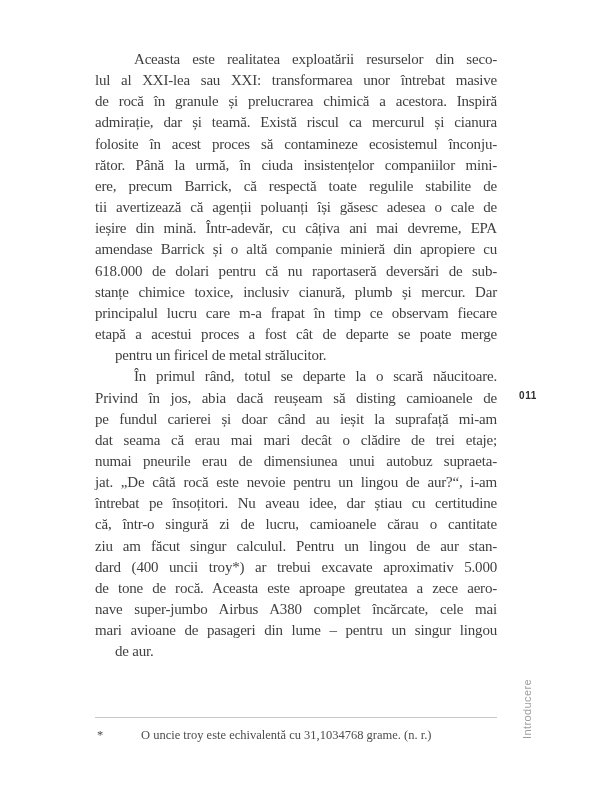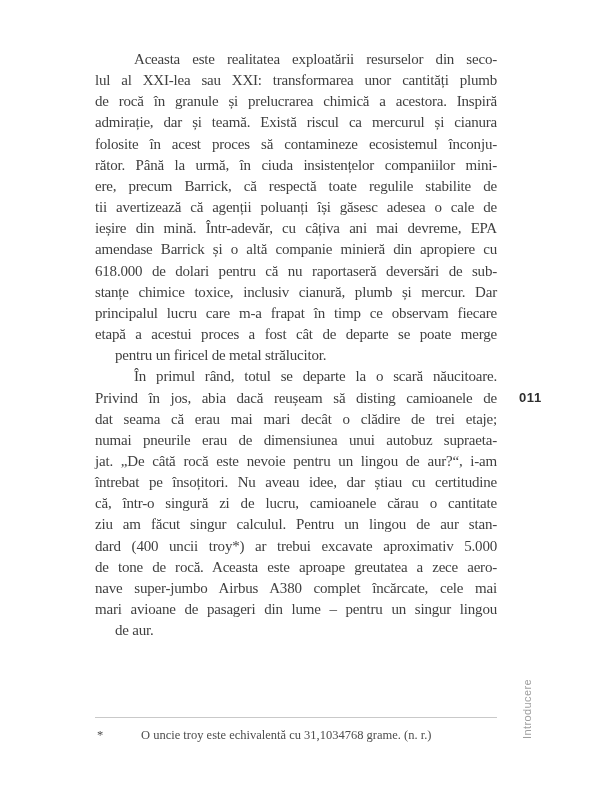--- a/index.html
+++ b/index.html
@@ -36,21 +36,21 @@
     text-align: justify;
     text-align-last: justify;
     min-height: 21.15px;
   }
   .line.first { text-indent: 39px; }
   .line.last { text-align-last: left; margin-left: 20px; }
   .page-number {
     position: absolute;
     left: 519px; top: 390px;
     font-family: "Liberation Sans", sans-serif;
-    font-size: 13px;
+    font-size: 10px;
     font-weight: 700;
     letter-spacing: 0.6px;
     color: var(--page_number);
   }
   .side-label {
     position: absolute;
     left: 527px; top: 709px;
     transform: translate(-50%, -50%) rotate(-90deg);
     font-family: "Liberation Sans", sans-serif;
     font-size: 11px;
@@ -79,38 +79,39 @@
   }
 </style>
 </head>
 <body>
 
 <div class="page">
 
   <div class="text-block">
       <div class="paragraph">
         <div class="line first">Aceasta este realitatea exploatării resurselor din seco-</div>
-        <div class="line">lul al XXI-lea sau XXI: transformarea unor cantități plumb</div>
+        <div class="line">lul al XXI-lea sau XXI: transformarea unor întrebat masive</div>
         <div class="line">de rocă în granule și prelucrarea chimică a acestora. Inspiră</div>
         <div class="line">admirație, dar și teamă. Există riscul ca mercurul și cianura</div>
         <div class="line">folosite în acest proces să contamineze ecosistemul înconju-</div>
         <div class="line">rător. Până la urmă, în ciuda insistențelor companiilor mini-</div>
         <div class="line">ere, precum Barrick, că respectă toate regulile stabilite de</div>
         <div class="line">tii avertizează că agenții poluanți își găsesc adesea o cale de</div>
         <div class="line">ieșire din mină. Într-adevăr, cu câțiva ani mai devreme, EPA</div>
         <div class="line">amendase Barrick și o altă companie minieră din apropiere cu</div>
         <div class="line">618.000 de dolari pentru că nu raportaseră deversări de sub-</div>
         <div class="line">stanțe chimice toxice, inclusiv cianură, plumb și mercur. Dar</div>
         <div class="line">principalul lucru care m-a frapat în timp ce observam fiecare</div>
         <div class="line">etapă a acestui proces a fost cât de departe se poate merge</div>
         <div class="line last">pentru un firicel de metal strălucitor.</div>
       </div>
       <div class="paragraph">
         <div class="line first">În primul rând, totul se departe la o scară năucitoare.</div>
         <div class="line">Privind în jos, abia dacă reușeam să disting camioanele de</div>
+        <div class="line">pe fundul carierei și doar când au ieșit la suprafață mi-am</div>
         <div class="line">dat seama că erau mai mari decât o clădire de trei etaje;</div>
         <div class="line">numai pneurile erau de dimensiunea unui autobuz supraeta-</div>
         <div class="line">jat. „De câtă rocă este nevoie pentru un lingou de aur?“, i-am</div>
         <div class="line">întrebat pe însoțitori. Nu aveau idee, dar știau cu certitudine</div>
         <div class="line">că, într-o singură zi de lucru, camioanele cărau o cantitate</div>
         <div class="line">ziu am făcut singur calculul. Pentru un lingou de aur stan-</div>
         <div class="line">dard (400 uncii troy*) ar trebui excavate aproximativ 5.000</div>
         <div class="line">de tone de rocă. Aceasta este aproape greutatea a zece aero-</div>
         <div class="line">nave super-jumbo Airbus A380 complet încărcate, cele mai</div>
         <div class="line">mari avioane de pasageri din lume – pentru un singur lingou</div>

